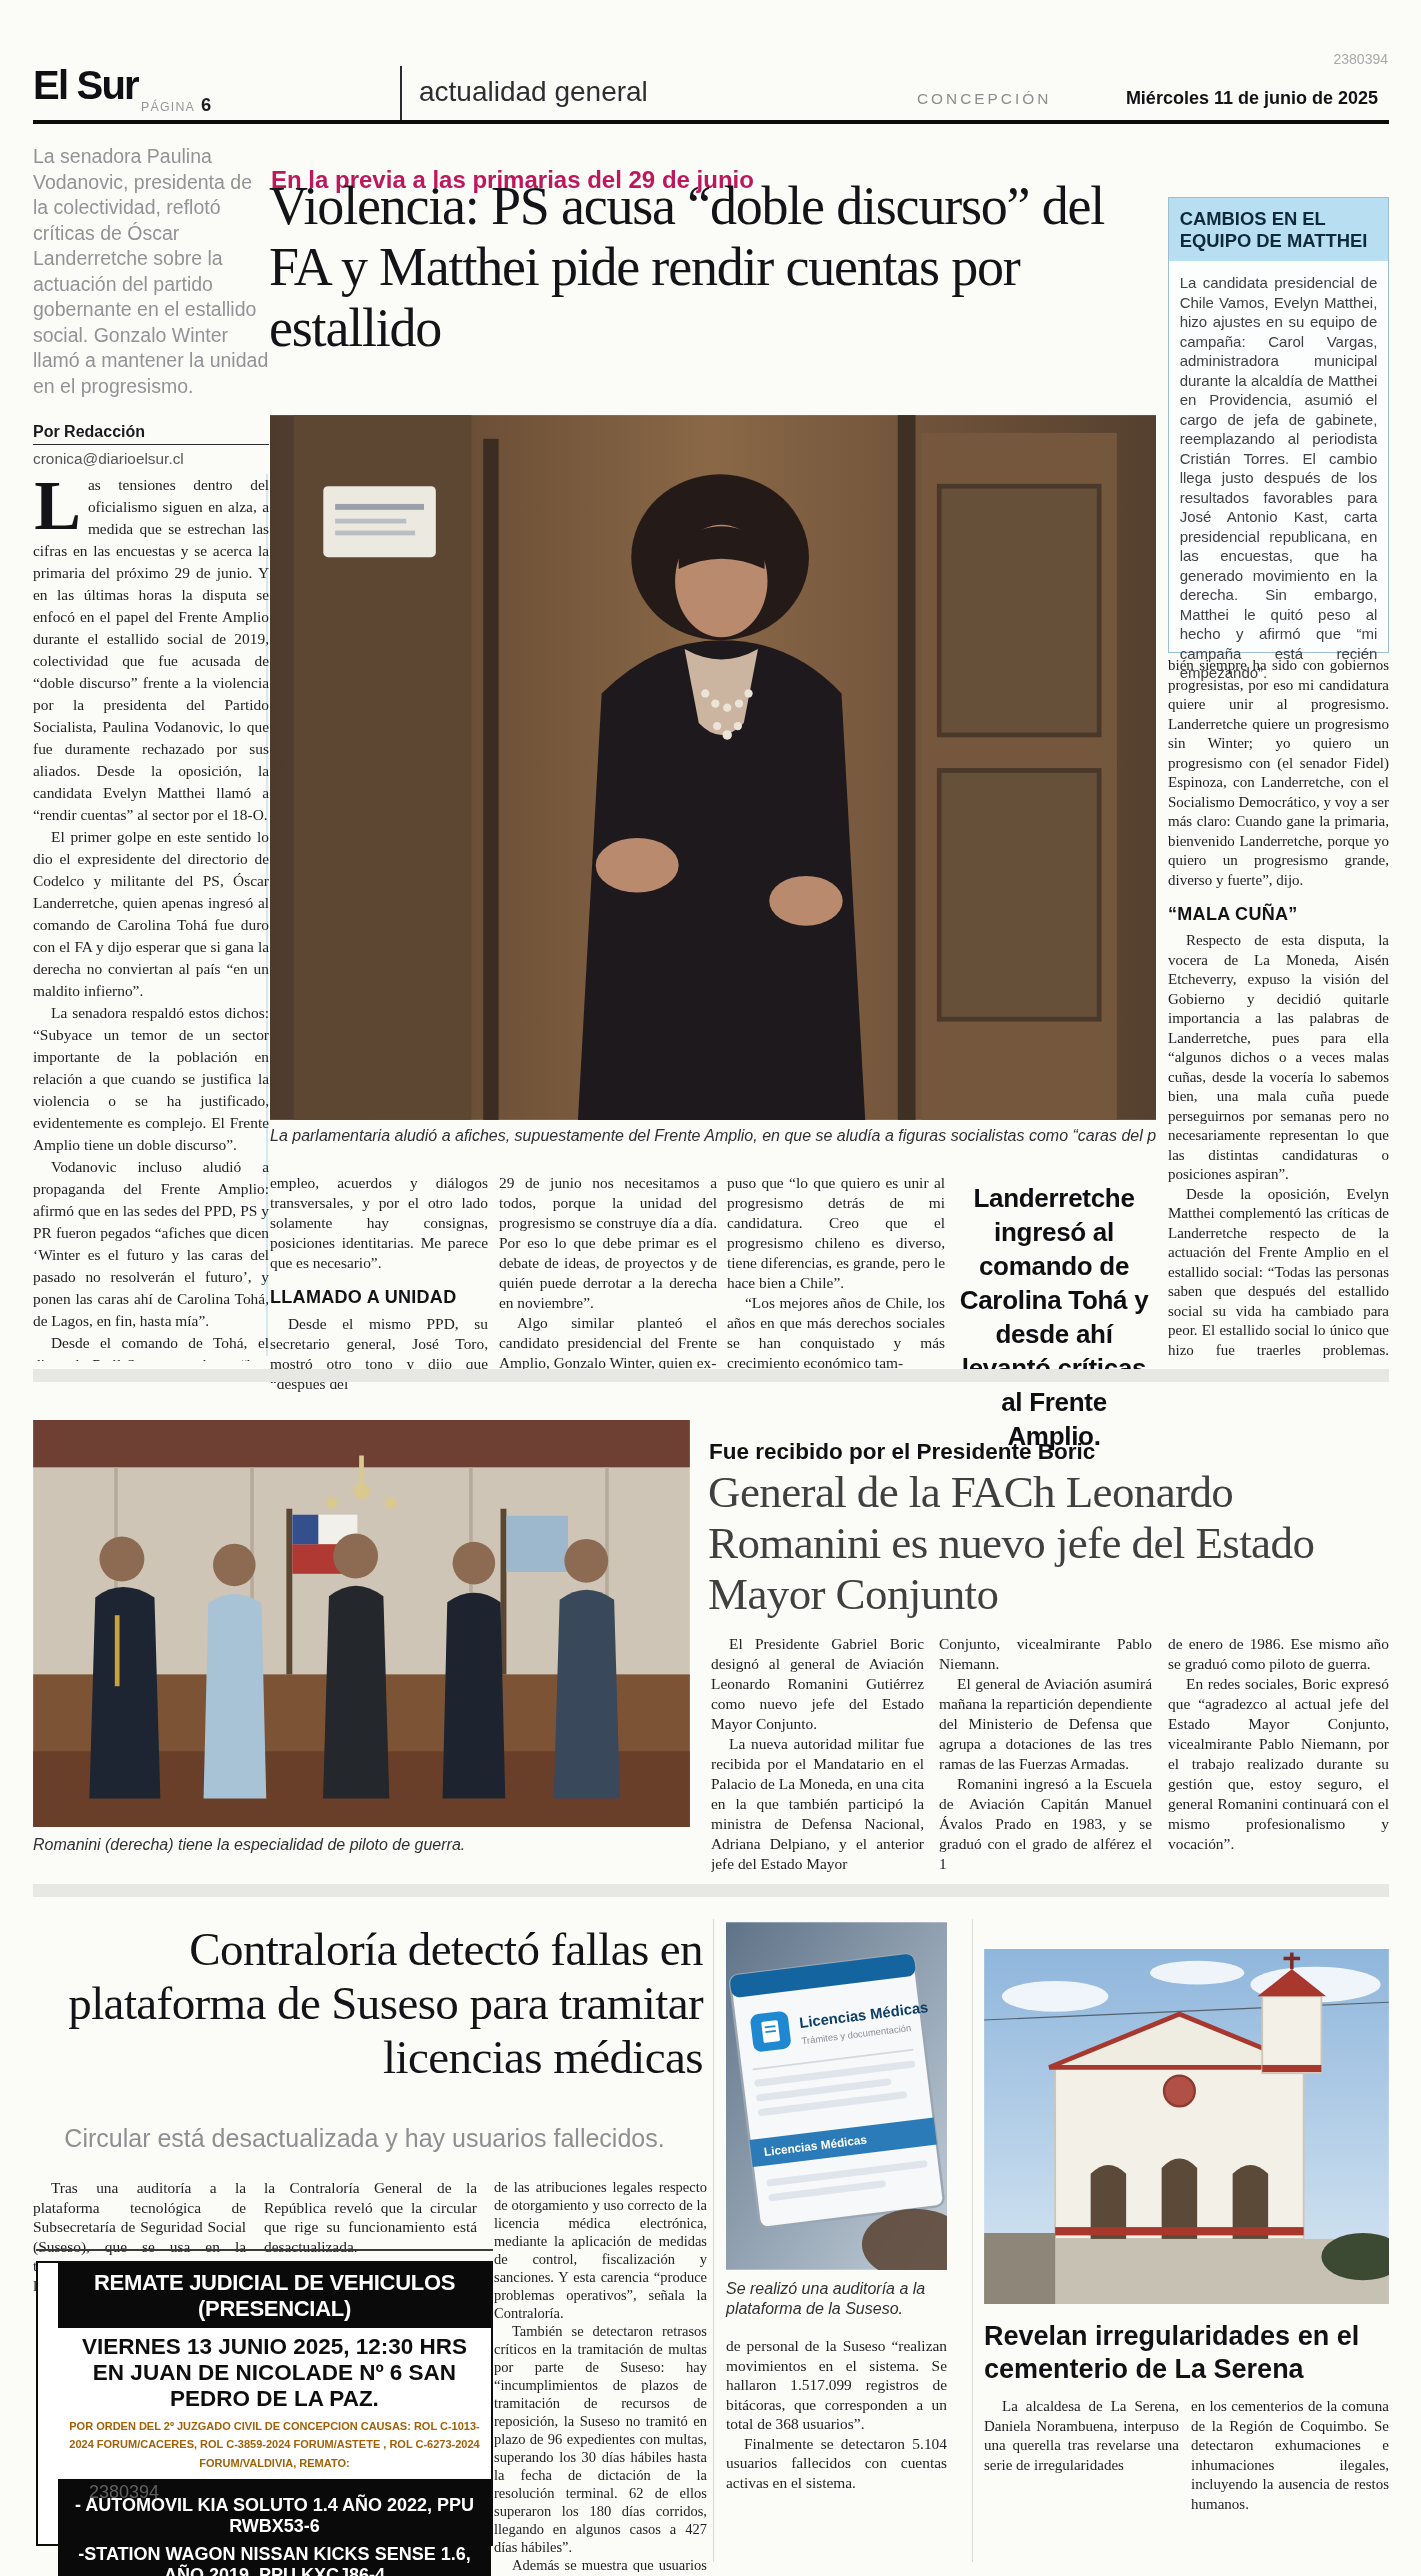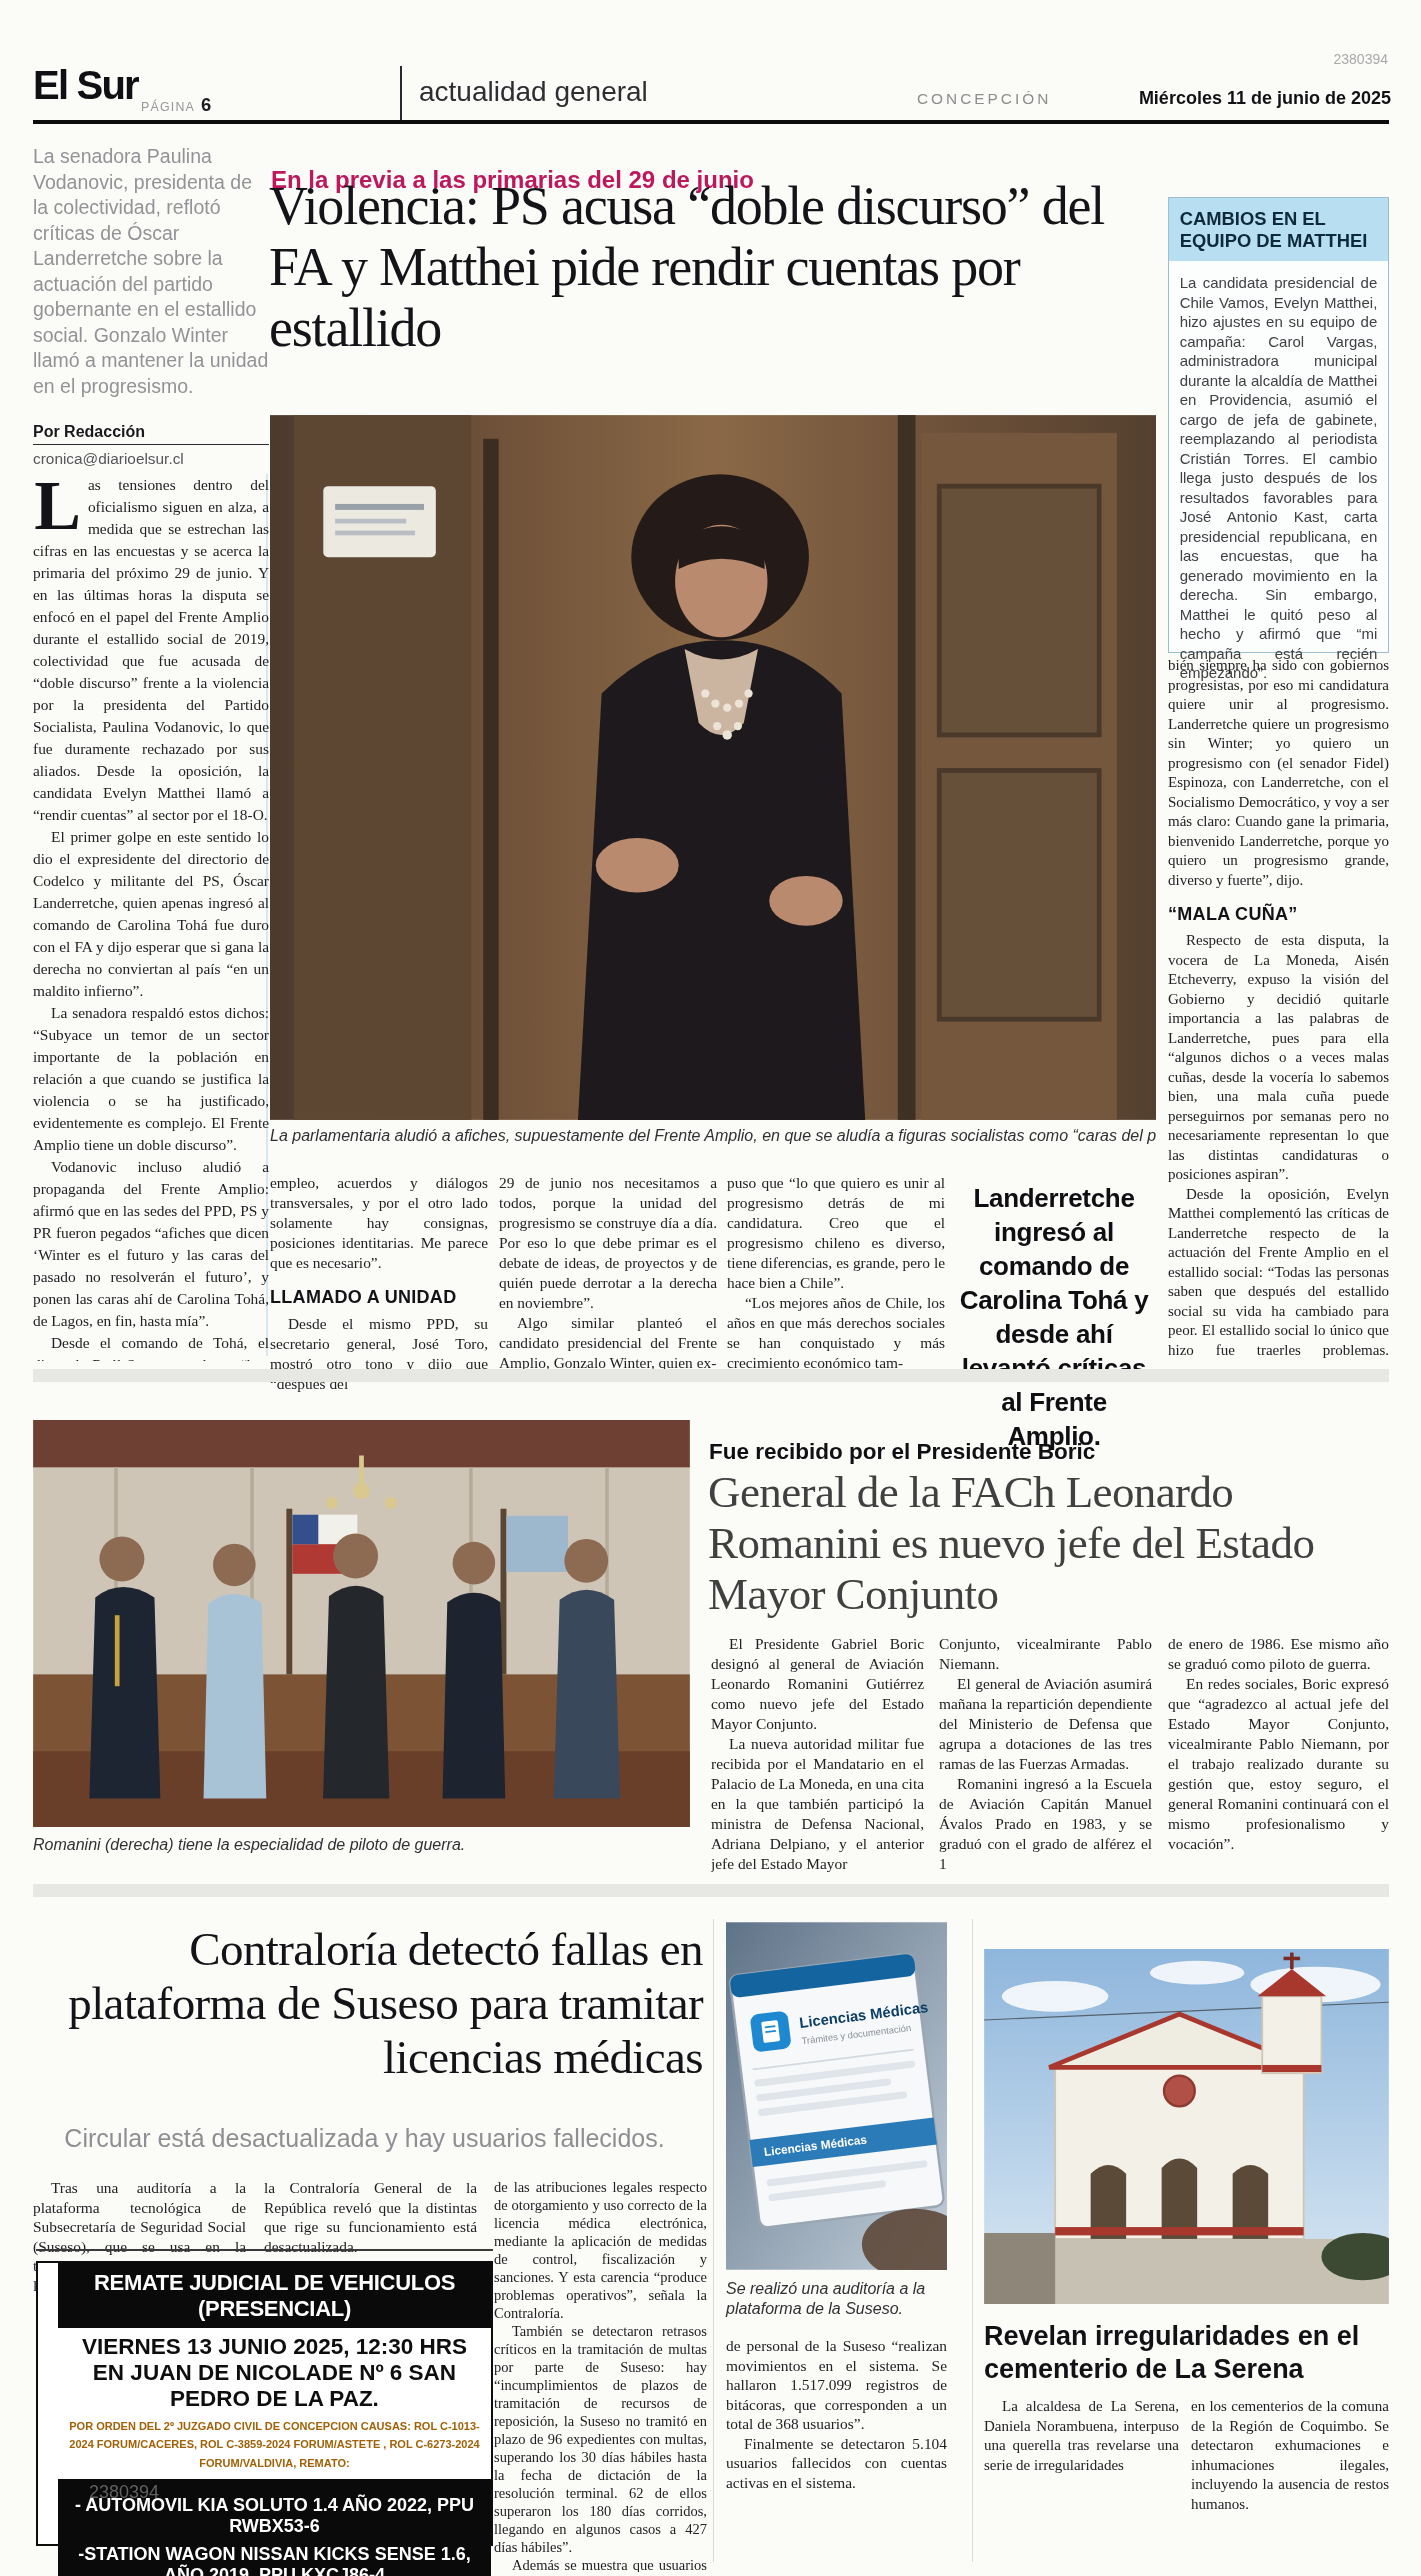--- a/index.html
+++ b/index.html
@@ -68,21 +68,21 @@
 <div class="page">
 
   <div class="abs code" style="right:33px;top:51px;">2380394</div>
   <div class="abs brand" style="left:33px;top:63px;">El Sur</div>
   <div class="abs" style="left:141px;top:94px;">
     <span class="pglabel">PÁGINA</span><span class="pgnum">6</span>
   </div>
   <div class="abs secbar" style="left:400px;top:66px;height:54px;"></div>
   <div class="abs section" style="left:419px;top:76px;">actualidad general</div>
   <div class="abs city" style="left:917px;top:90px;">CONCEPCIÓN</div>
-  <div class="abs date" style="right:30px;top:88px;">Miércoles 11 de junio de 2025</div>
+  <div class="abs date" style="right:43px;top:88px;">Miércoles 11 de junio de 2025</div>
   <div class="abs toprule" style="left:33px;top:120px;width:1356px;height:4.1px;"></div>
 
   <div class="abs lead" style="left:33px;top:144px;width:236px;">La senadora Paulina Vodanovic, presidenta de la colectividad, reflotó críticas de Óscar Landerretche sobre la actuación del partido gobernante en el estallido social. Gonzalo Winter llamó a mantener la unidad en el progresismo.</div>
   <div class="abs byline" style="left:33px;top:423px;">Por Redacción</div>
   <div class="abs byrule" style="left:33px;top:444px;width:236px;height:1.2px;"></div>
   <div class="abs email" style="left:33px;top:450px;">cronica@diarioelsur.cl</div>
 
   <div class="abs kicker" style="left:271px;top:146px;">En la previa a las primarias del 29 de junio</div>
   <div class="abs hl1" style="left:269px;top:176px;width:891px;">Violencia: PS acusa “doble discurso” del FA y Matthei pide rendir cuentas por estallido</div>
 
@@ -242,21 +242,21 @@
 
   <div class="abs band" style="left:33px;top:1884px;width:1356px;height:13px;"></div>
 
   <div class="abs hl3" style="left:31px;top:1922px;width:672px;">Contraloría detectó fallas en plataforma de Suseso para tramitar licencias médicas</div>
   <div class="abs sub3" style="left:33px;top:2124px;width:663px;text-align:center;">Circular está desactualizada y hay usuarios fallecidos.</div>
 
   <div class="abs bt3" style="left:33px;top:2178px;width:213px;">
     <p class="ind">Tras una auditoría a la plataforma tecnológica de Subsecretaría de Seguridad Social (Suseso), que se usa en la tramitación de investigaciones por licencias médicas,</p>
   </div>
   <div class="abs bt3" style="left:264px;top:2178px;width:213px;">
-    <p>la Contraloría General de la República reveló que la distintas que rige su funcionamiento está desactualizada.</p>
+    <p>la Contraloría General de la República reveló que la circular que rige su funcionamiento está desactualizada.</p>
     <p class="ind">Dicha norma regula el ejercicio</p>
   </div>
   <div class="abs bt3s" style="left:494px;top:2178px;width:213px;height:394px;overflow:hidden;">
     <p>de las atribuciones legales respecto de otorgamiento y uso correcto de la licencia médica electrónica, mediante la aplicación de medidas de control, fiscalización y sanciones. Y esta carencia “produce problemas operativos”, señala la Contraloría.</p>
     <p class="ind">También se detectaron retrasos críticos en la tramitación de multas por parte de Suseso: hay “incumplimientos de plazos de tramitación de recursos de reposición, la Suseso no tramitó en plazo de 96 expedientes con multas, superando los 30 días hábiles hasta la fecha de dictación de la resolución terminal. 62 de ellos superaron los 180 días corridos, llegando en algunos casos a 427 días hábiles”.</p>
     <p class="ind">Además se muestra que usuarios no registrados en la dotación</p>
   </div>
 
   <div class="abs grayline" style="left:713px;top:1919px;width:1.2px;height:643px;"></div>
   <div class="abs grayline" style="left:972px;top:1919px;width:1.2px;height:643px;"></div>

